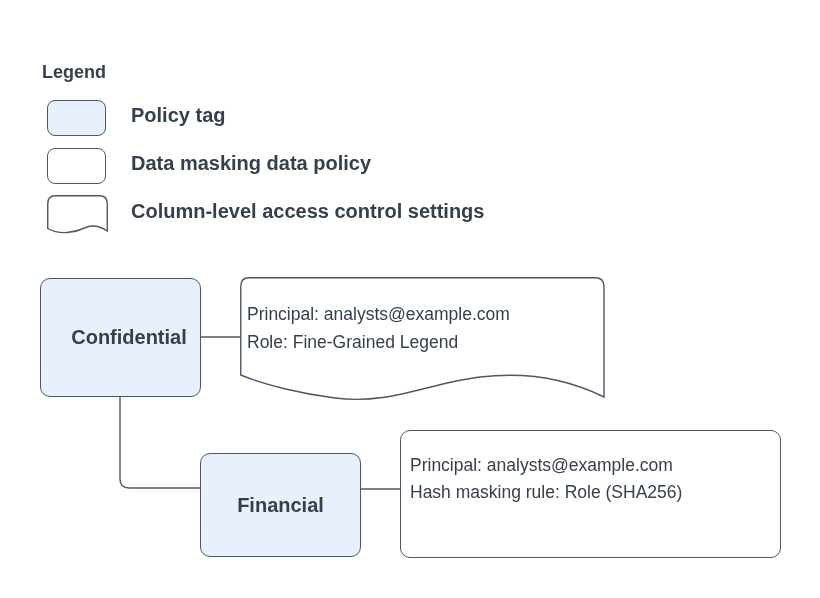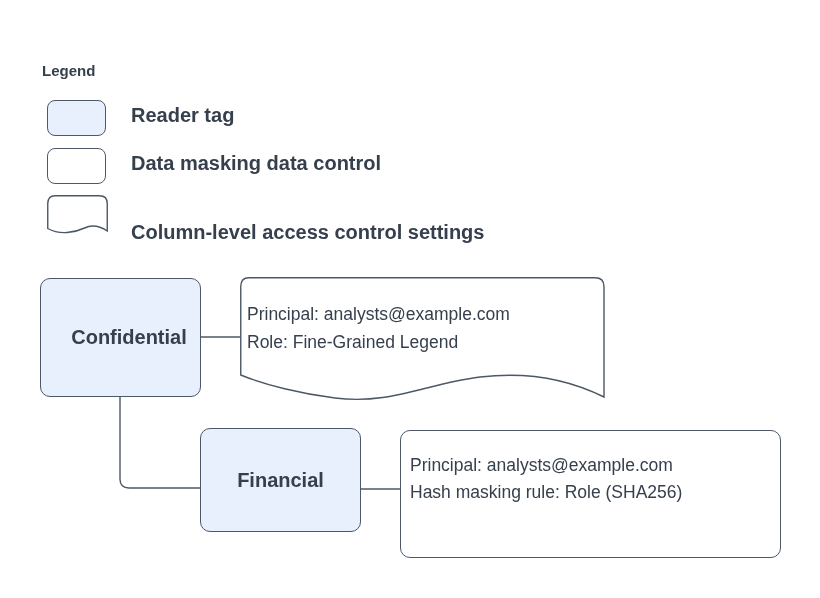--- a/index.html
+++ b/index.html
@@ -17,21 +17,21 @@
     height: 598px;
     background: #ffffff;
     overflow: hidden;
   }
 
   
   .legend-title {
     position: absolute;
     left: 42px;
     top: 62px;
-    font-size: 15px;
+    font-size: 18px;
     font-weight: bold;
   }
   .swatch {
     position: absolute;
     left: 47px;
     width: 59px;
     height: 36px;
     border: 1.4px solid #4d5866;
     border-radius: 8px;
     box-sizing: border-box;
@@ -60,21 +60,21 @@
     border: 1.4px solid #4d5866;
     border-radius: 10px;
     box-sizing: border-box;
     display: flex;
     align-items: center;
     justify-content: center;
     font-size: 20px;
     font-weight: bold;
   }
   .node-confidential { left: 40px;  top: 278px; width: 161px; height: 119px; padding-left: 17px; }
-  .node-financial    { left: 200px; top: 428px; width: 161px; height: 104px; }
+  .node-financial    { left: 200px; top: 453px; width: 161px; height: 104px; }
 
   
   .doc-shape-svg {
     position: absolute;
     left: 240px;
     top: 277px;
     width: 365px;
     height: 126px;
   }
   .doc-text {
@@ -113,29 +113,29 @@
   }
 </style>
 </head>
 <body>
 
 <div class="canvas">
 
   <div class="legend-title">Legend</div>
 
   <div class="swatch blue" style="top:100px;"></div>
-  <div class="legend-label" style="top:104px;">Reader tag</div>
+  <div class="legend-label" style="top:104px;">Policy tag</div>
 
   <div class="swatch white" style="top:148px;"></div>
-  <div class="legend-label" style="top:152px;">Data masking data control</div>
+  <div class="legend-label" style="top:152px;">Data masking data policy</div>
 
   <svg class="swatch-doc" viewBox="0 0 61 43" aria-hidden="true">
     <path d="M 8 0.75 H 52.5 Q 60.25 0.75 60.25 8.5 V 36 C 52 30.5 45 29.5 37.5 33 C 28 37.5 13 40.5 0.75 33.5 V 8.5 Q 0.75 0.75 8 0.75 Z" fill="#ffffff" stroke="#4d5866" stroke-width="1.4"></path>
   </svg>
-  <div class="legend-label" style="top:200px;margin-top:21px;">Column-level access control settings</div>
+  <div class="legend-label" style="top:200px;">Column-level access control settings</div>
 
   <svg class="connector-overlay" aria-hidden="true">
     <path d="M 201 337 H 240" fill="none" stroke="#4d5866" stroke-width="1.4"></path>
     <path d="M 120 397 V 479 Q 120 488 129 488 H 200" fill="none" stroke="#4d5866" stroke-width="1.4"></path>
     <path d="M 361 489 H 400" fill="none" stroke="#4d5866" stroke-width="1.4"></path>
   </svg>
 
   <div class="policy-node node-confidential">
     <span>Confidential</span>
   </div>

